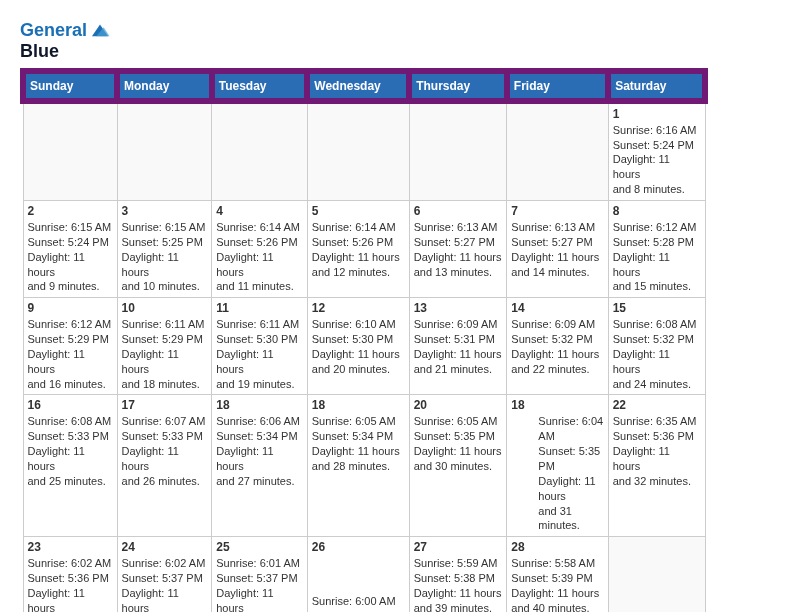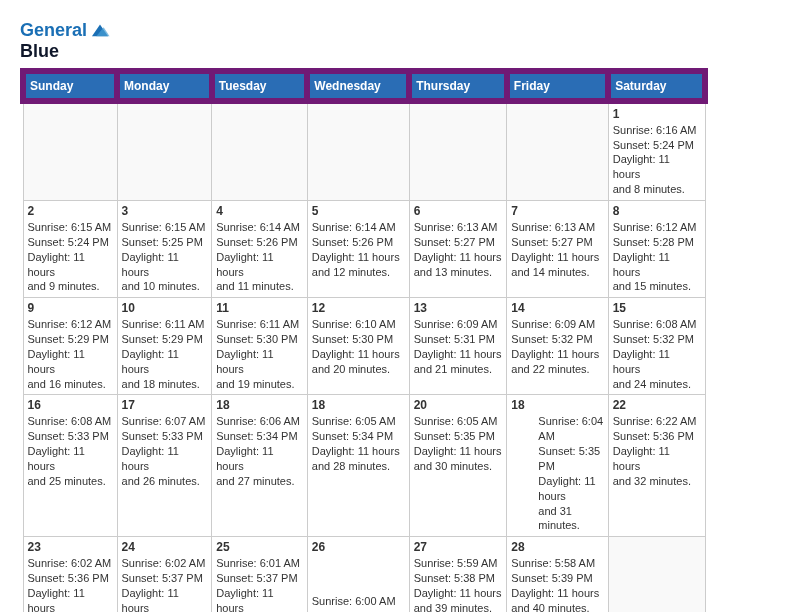--- a/index.html
+++ b/index.html
@@ -285,21 +285,21 @@
           </td>
           <td>
             <span class="day-num">18</span>
             <div class="day-info" style="white-space: pre-line; margin-left: 27px;">Sunrise: 6:04 AM
 Sunset: 5:35 PM
 Daylight: 11 hours
 and 31 minutes.</div>
           </td>
           <td>
             <span class="day-num">22</span>
-            <div class="day-info" style="white-space: pre-line;">Sunrise: 6:22 AM
+            <div class="day-info" style="white-space: pre-line;">Sunrise: 6:35 AM
 Sunset: 5:36 PM
 Daylight: 11 hours
 and 32 minutes.</div>
           </td>
         </tr>
         <tr>
           <td>
             <span class="day-num">23</span>
             <div class="day-info" style="white-space: pre-line;">Sunrise: 6:02 AM
 Sunset: 5:36 PM

